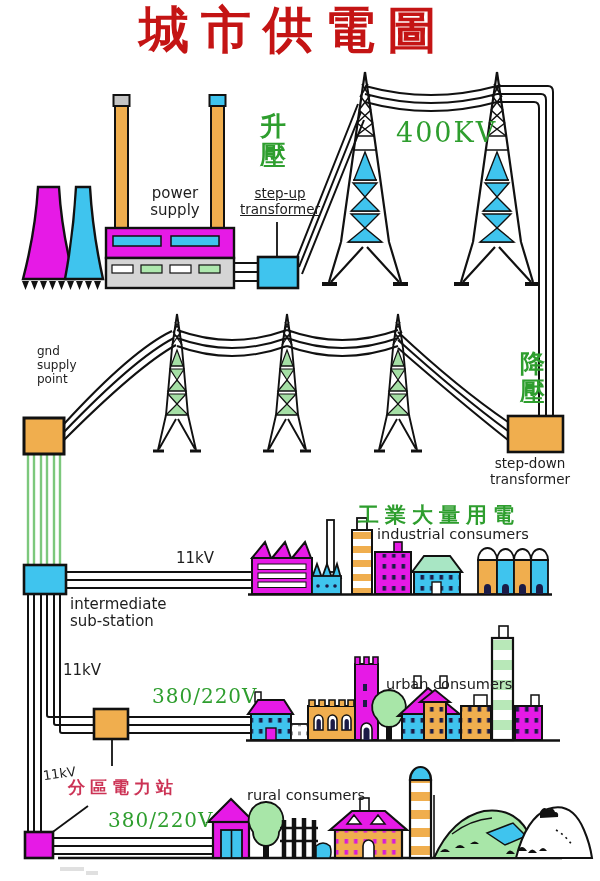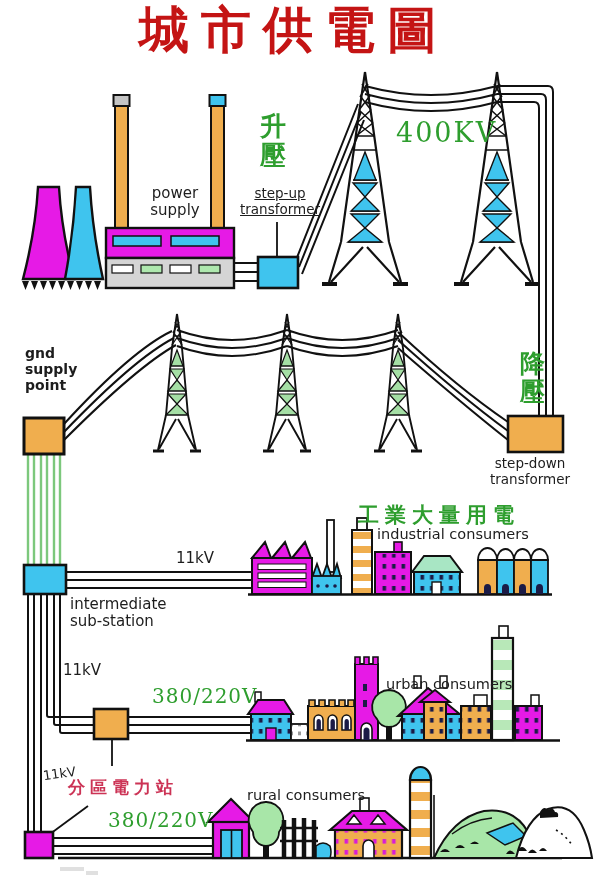--- a/index.html
+++ b/index.html
@@ -296,21 +296,21 @@
 
 <div class="lbl green cn-v" style="left:248px;top:112px;font-size:26px;font-weight:bold;">升壓</div>
 
 <div class="lbl small" style="left:240px;top:186px;width:80px;text-align:center;text-decoration:underline;">
   <div>step-up</div>
   <div>transformer</div>
 </div>
 
 <div class="lbl green serif" style="left:396px;top:117px;font-size:27px;letter-spacing:2px;">400KV</div>
 
-<div class="lbl" style="left:25px;top:345px;font-size:14px;font-weight:bold;">
+<div class="lbl" style="left:37px;top:345px;font-size:12px;">
   <div>gnd</div>
   <div>supply</div>
   <div>point</div>
 </div>
 
 <div class="lbl green cn-v" style="left:508px;top:350px;font-size:25px;font-weight:bold;">降壓</div>
 
 <div class="lbl small" style="left:486px;top:456px;width:88px;text-align:center;">
   <div>step-down</div>
   <div>transformer</div>

